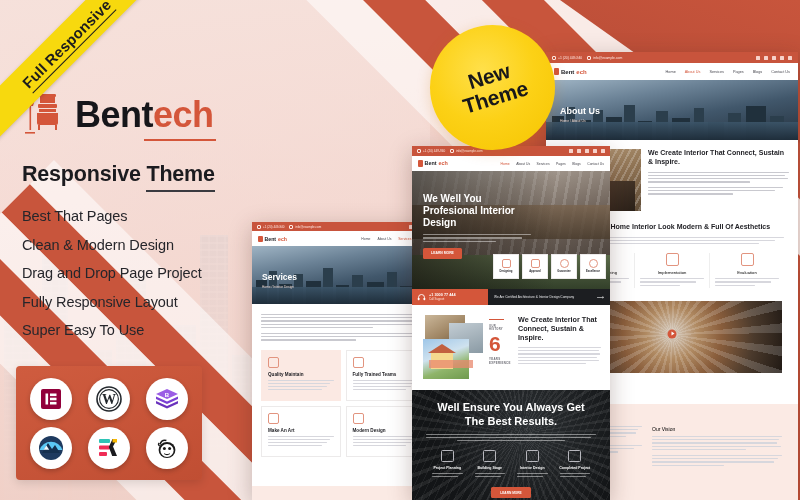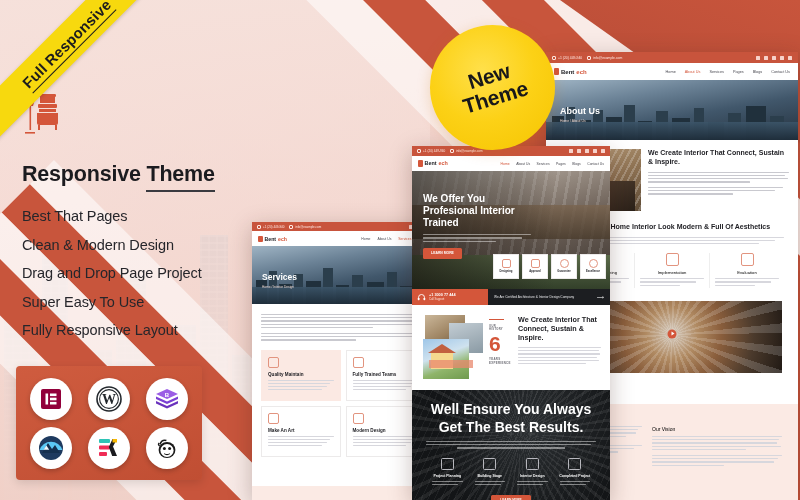--- a/index.html
+++ b/index.html
@@ -280,32 +280,36 @@
             <rect x="17" y="2" width="17" height="3" rx="1.2"></rect>
             <path d="M18 5 h15 v6 h-15z"></path>
             <rect x="16" y="12" width="19" height="4" rx="1"></rect>
             <rect x="17" y="17" width="17" height="3"></rect>
             <path d="M15 21 h21 v10 a2 2 0 0 1-2 2 h-17 a2 2 0 0 1-2-2z"></path>
             <rect x="16" y="33" width="2" height="5"></rect>
             <rect x="33" y="33" width="2" height="5"></rect>
           </g>
         </svg>
       </div>
+      <div class="logo-text">
+        <span class="a">Bent</span><span class="b">ech</span>
+        <span class="logo-underline"></span>
+      </div>
     </div>
 
     <div class="headline">
       <div><span>Responsive </span><span class="uline">Theme</span></div>
     </div>
 
     <ul class="features">
       <li>Best That Pages</li>
       <li>Clean &amp; Modern Design</li>
       <li>Drag and Drop Page Project</li>
+      <li>Fully Responsive Layout</li>
       <li>Super Easy To Use</li>
-      <li>Fully Responsive Layout</li>
     </ul>
   </div>
 
   <div class="badges">
     <div class="badge">
       <svg width="22" height="22" viewBox="0 0 22 22">
           <rect x="1" y="1" width="20" height="20" rx="2" fill="#92003b"></rect>
           <rect x="5.5" y="5.5" width="2.6" height="11" fill="#fff"></rect>
           <rect x="10" y="5.5" width="6.5" height="2.6" fill="#fff"></rect>
           <rect x="10" y="9.7" width="6.5" height="2.6" fill="#fff"></rect>
@@ -676,21 +680,21 @@
       </div>
     </div>
 
     <div class="m-hero" style="height:118px;">
       <div class="sky warm"></div>
       <div style="position:absolute; inset:0; background:repeating-linear-gradient(100deg, rgba(255,255,255,.17) 0 3px, transparent 3px 11px); opacity:.8;"></div>
       <div style="position:absolute; left:0; top:34px; width:100%; height:34px; background:linear-gradient(180deg,#7a6550,#4b3d2e); opacity:.85;"></div>
       <div style="position:absolute; left:0; bottom:0; width:100%; height:34px; background:linear-gradient(180deg,#5b6b4a,#33402a);"></div>
       <div style="position:absolute; left:0; top:0; width:100%; height:100%; background:linear-gradient(90deg, rgba(20,16,12,.62) 0%, rgba(20,16,12,.22) 52%, rgba(20,16,12,0) 72%);"></div>
       <div class="hero-txt" style="left:11px; top:22px; width:108px;">
-        <div class="m-title" style="font-size:10px;">We Offer You Profesional Interior Trained</div>
+        <div class="m-title" style="font-size:10px;">We Well You Profesional Interior Design</div>
         <div class="p-lines w" style="margin-top:5px;">
             <span style="width:100%;height:1.3px;"></span>
             <span style="width:92%;height:1.3px;"></span>
             <span style="width:68%;height:1.3px;"></span>
           </div>
         <div class="btn-o" style="margin-top:6px; width:39px; padding:3.5px 0; font-size:3.4px;">LEARN MORE</div>
       </div>
       <div style="position:absolute; right:4px; bottom:10px; display:flex; gap:3px; z-index:4;">
         <div class="card" style="width:26px; height:25px; padding:3px; text-align:center;">
           <div class="icon-sq" style="width:9px;height:9px;margin:1px auto 2px;"></div>
@@ -756,21 +760,21 @@
             <span style="width:95%;height:1.2px;"></span>
             <span style="width:98%;height:1.2px;"></span>
             <span style="width:82%;height:1.2px;"></span>
           </div>
       </div>
     </div>
 
     <div class="m-dark" style="position:absolute; left:0; bottom:0; width:100%; height:110px;">
       <div class="swirl"></div>
       <div style="position:relative; padding:11px 14px 0; text-align:center;">
-        <div style="font-size:14px; font-weight:bold; color:#fff; line-height:1.25;">Well Ensure You Always Get The Best Results.</div>
+        <div style="font-size:11px; font-weight:bold; color:#fff; line-height:1.25;">Well Ensure You Always Get The Best Results.</div>
         <div class="p-lines w" style="margin-top:5px;">
             <span style="width:100%;height:1.2px;"></span>
             <span style="width:97%;height:1.2px;"></span>
             <span style="width:64%;height:1.2px;margin:0 auto;"></span>
           </div>
         <div style="display:flex; margin-top:9px;">
           <div style="flex:1;">
             <div style="width:13px;height:12px;border:1px solid #b7b7bd;border-radius:1.5px;margin:0 auto 4px;"></div>
             <div style="font-size:3.5px;font-weight:bold;color:#fff;">Project Planning</div>
             <div class="p-lines w" style="margin-top:3px; padding:0 6px;">

